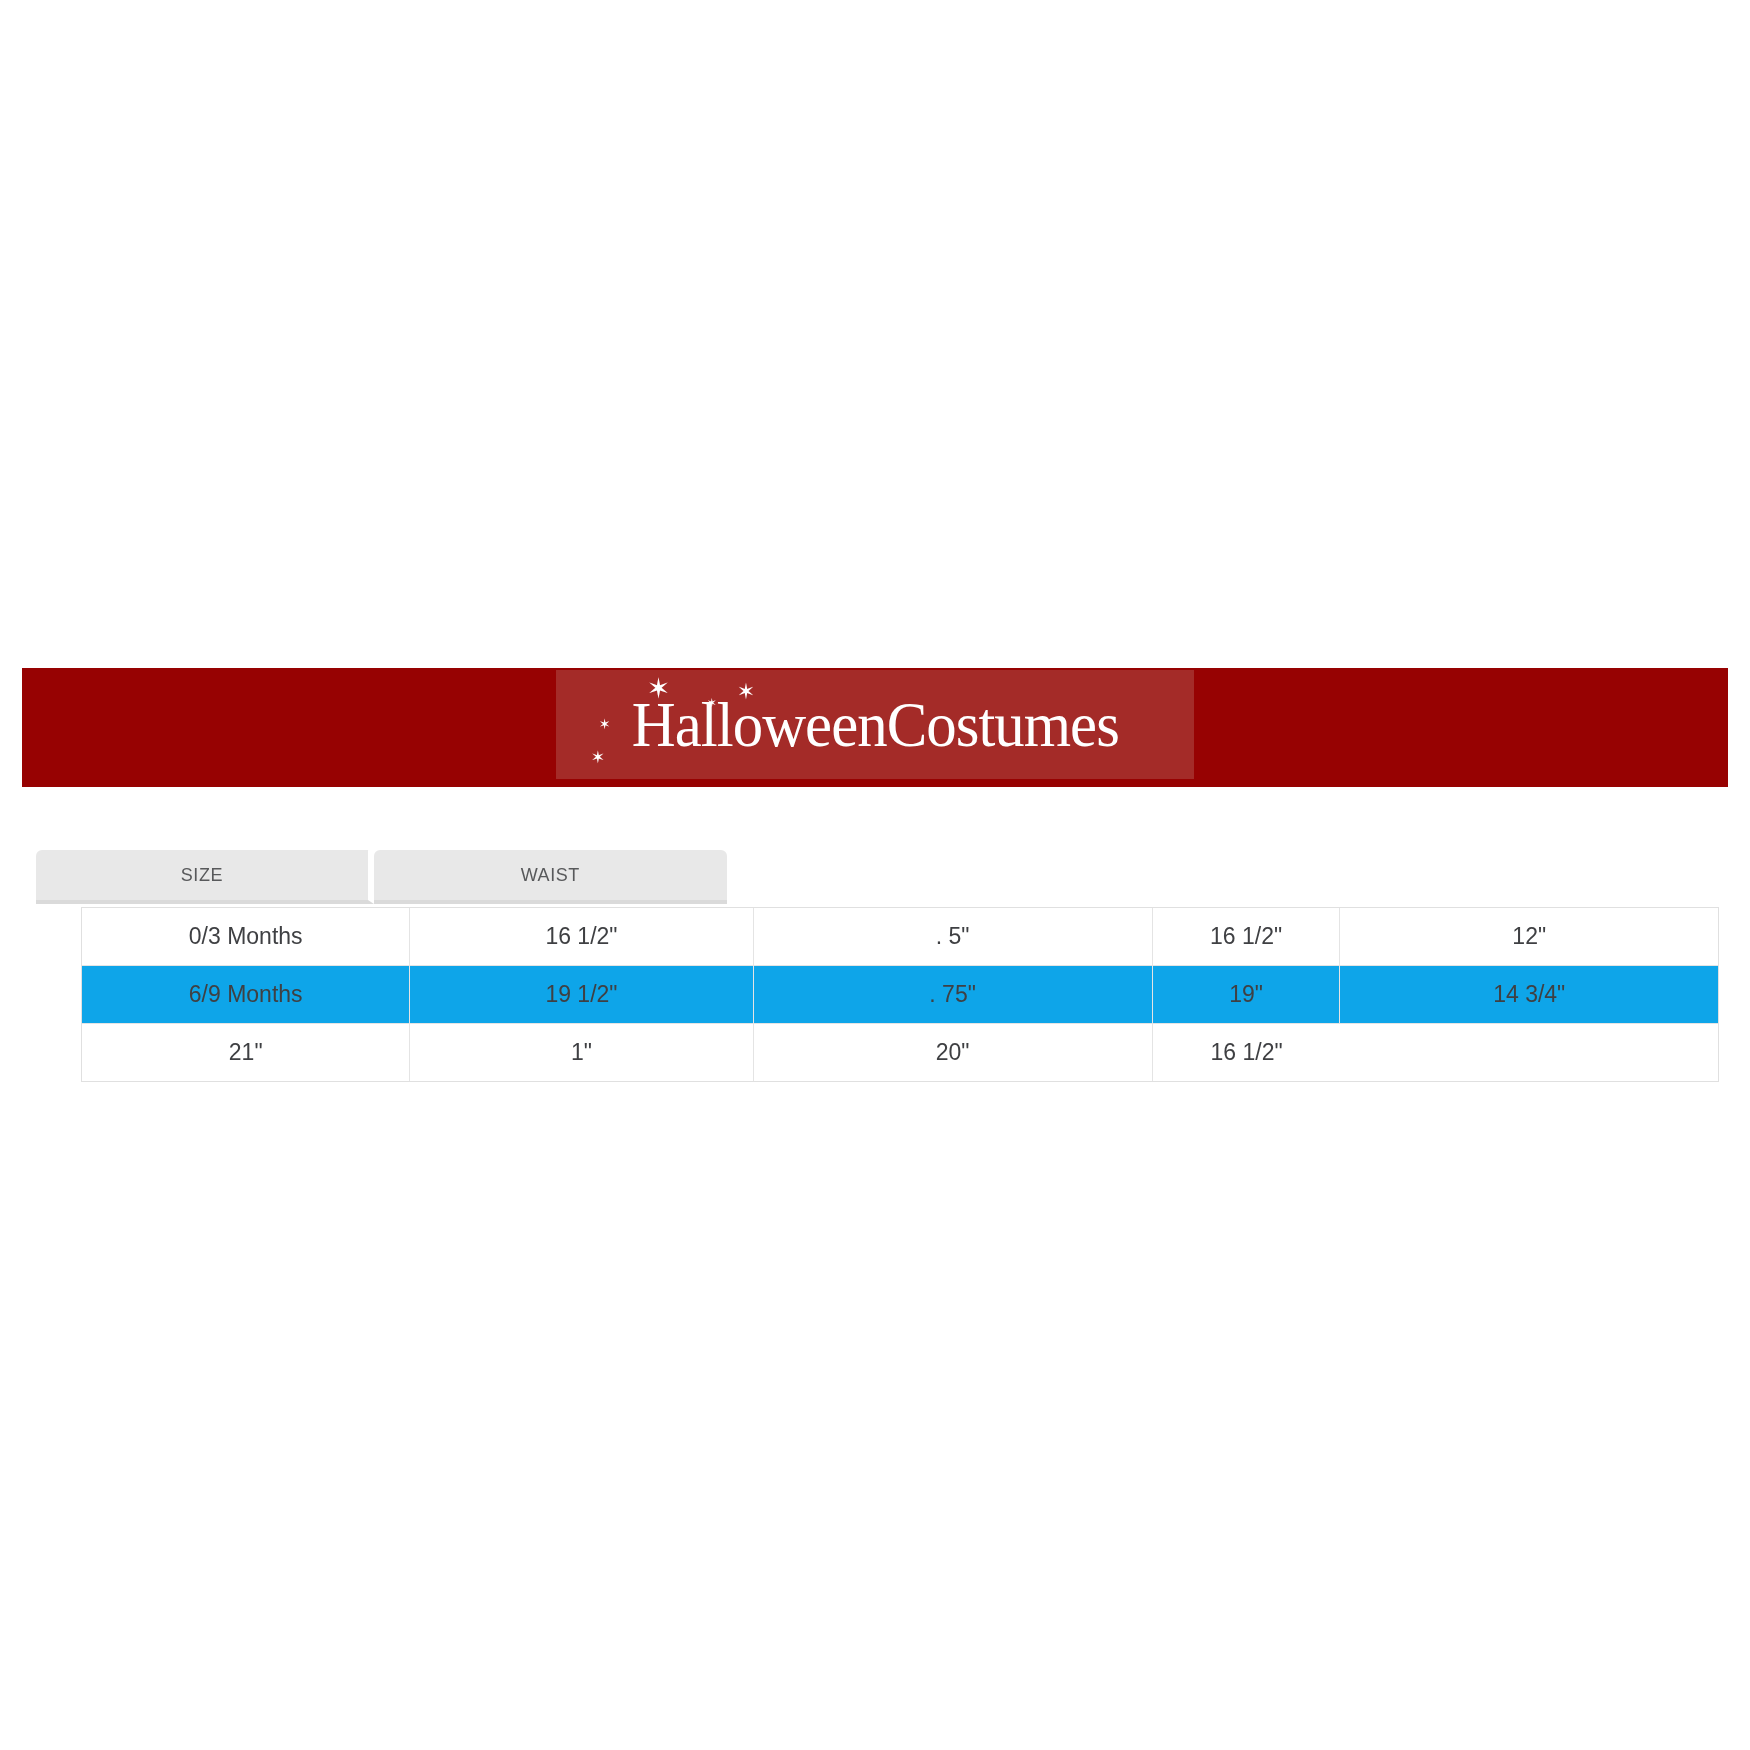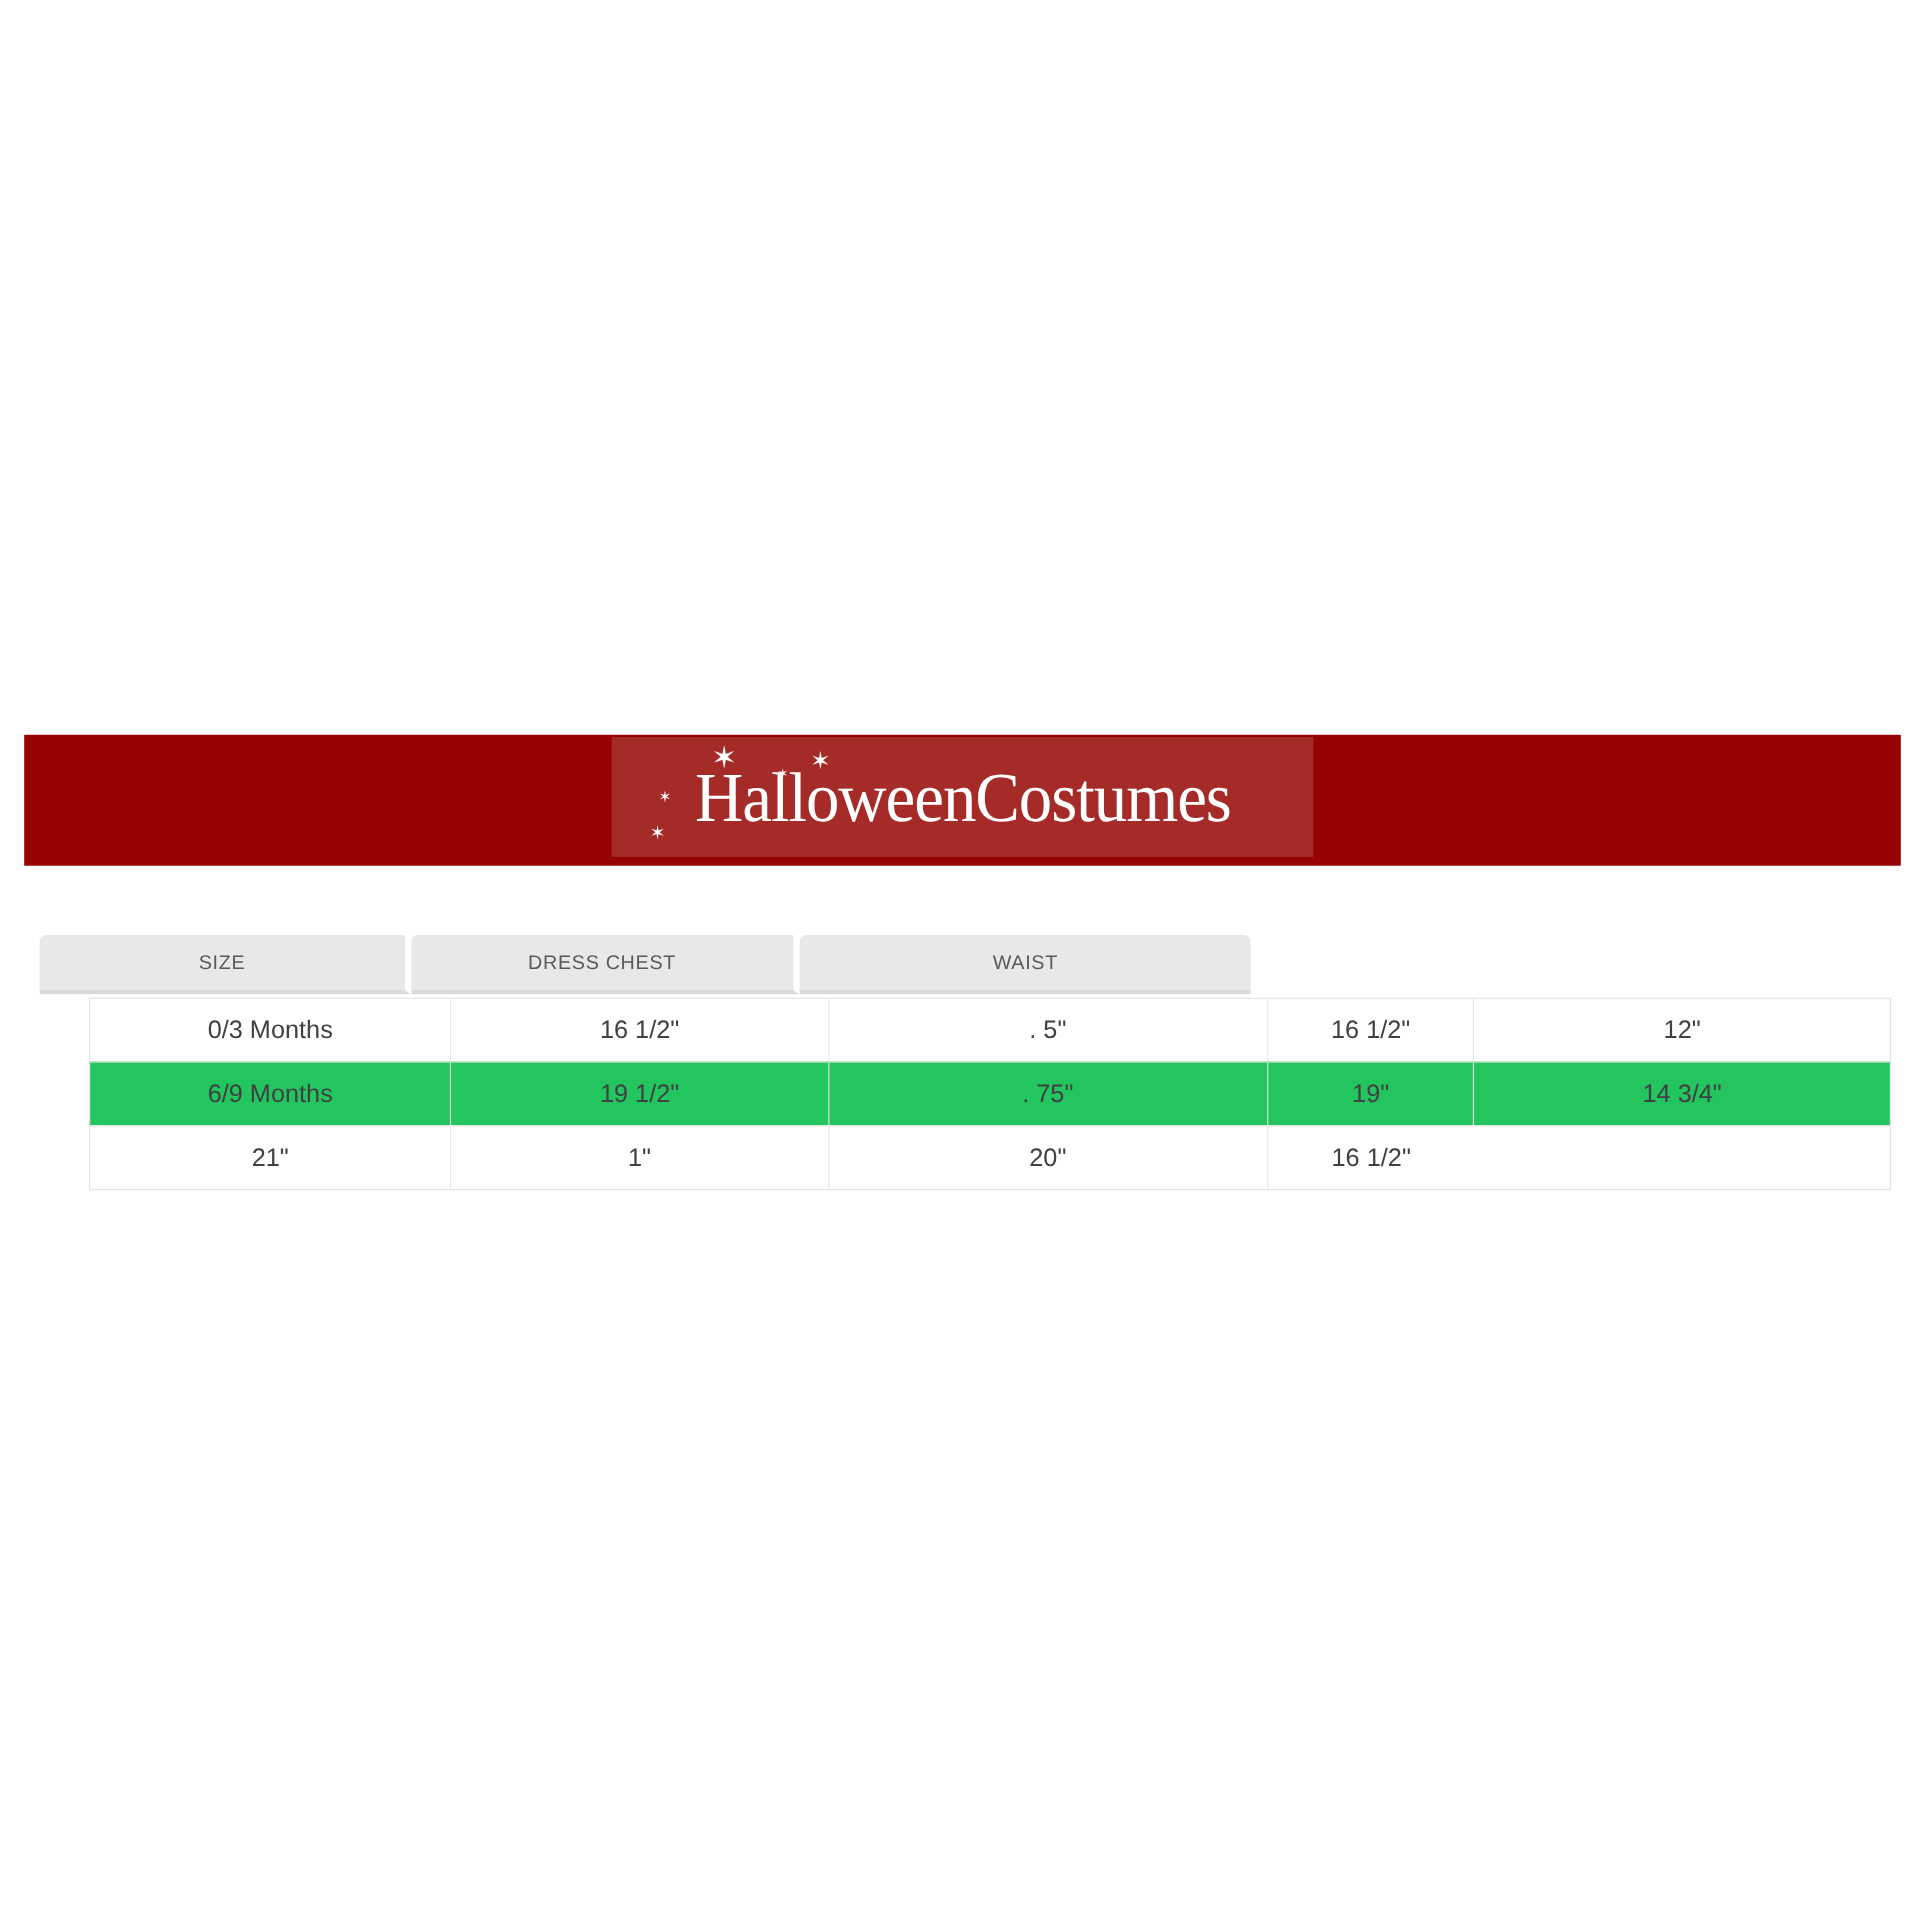--- a/index.html
+++ b/index.html
@@ -97,21 +97,21 @@
     margin-left: 45px;
   }
   .tr {
     display: grid;
     grid-template-columns: 334fr 349fr 406fr 191fr 384fr;
   }
   .tr + .tr {
     border-top: 1px solid #e4e4e4;
   }
   .tr.alt {
-    background: #22c55e;
+    background: #0ea5e9;
   }
   .td {
     height: 57px;
     display: flex;
     align-items: center;
     justify-content: center;
     color: #3f4043;
     font-size: 23px;
   }
   .td:not(:last-child) {
@@ -132,21 +132,20 @@
         <span class="star star-4">✶</span>
         <span class="star star-5">✶</span>
         <span class="logo-text">HalloweenCostumes</span>
       </div>
     </div>
   </div>
 
   <div class="size-table">
     <div class="thead">
       <div class="th">SIZE</div>
-      <div class="th">DRESS CHEST</div>
       <div class="th">WAIST</div>
     </div>
     <div class="tbody">
       <div class="tr">
         <div class="td">0/3 Months</div>
         <div class="td">16 1/2"</div>
         <div class="td">. 5"</div>
         <div class="td">16 1/2"</div>
         <div class="td">12"</div>
       </div>

